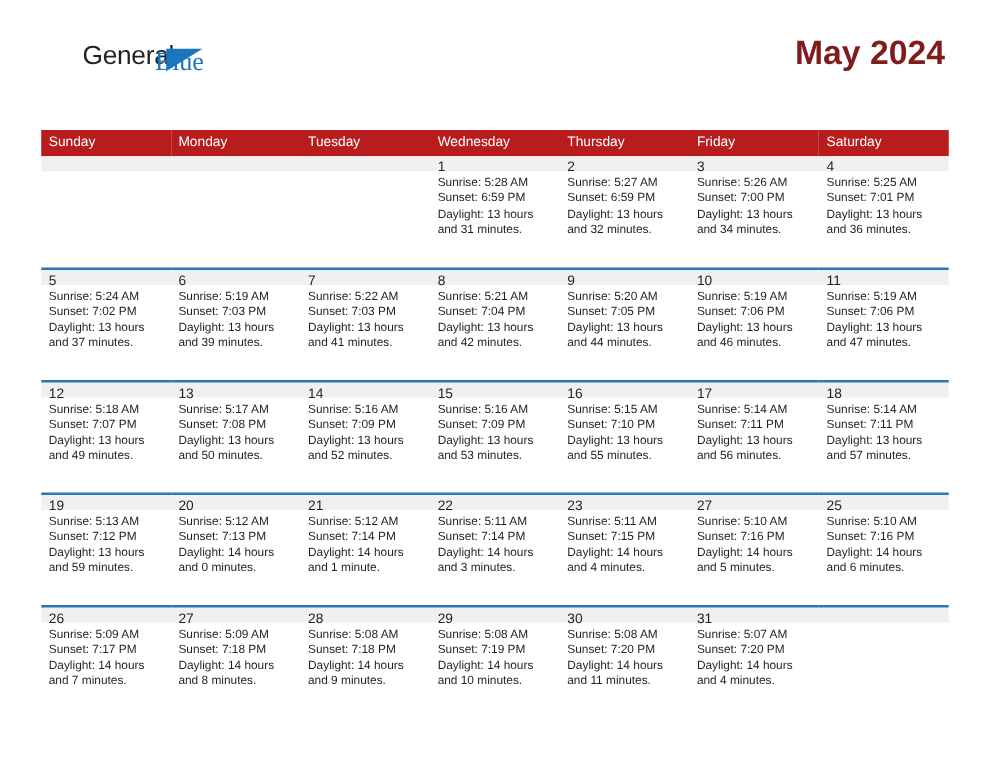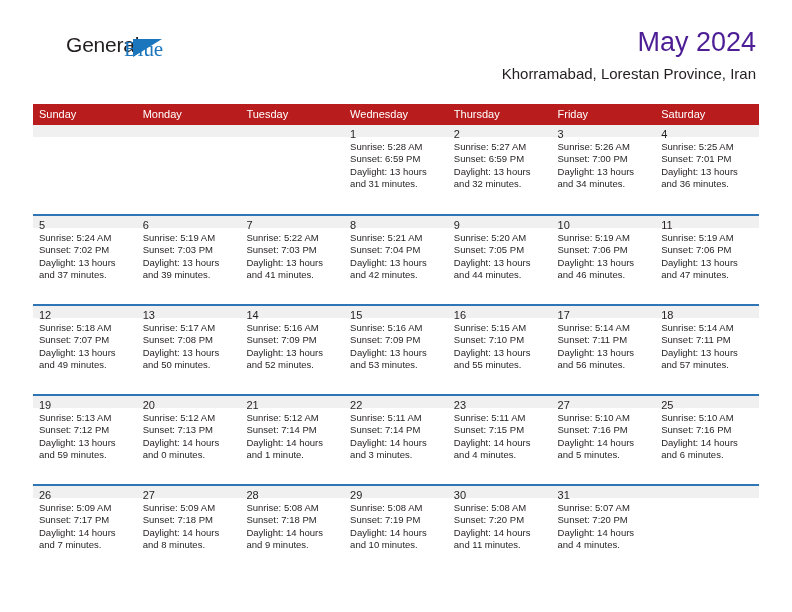--- a/index.html
+++ b/index.html
@@ -64,23 +64,23 @@
     font-family: Liberation Serif, serif;
   }
   .title-block {
     position: absolute;
     right: 36px;
     top: 26px;
     text-align: right;
   }
   .month-title {
     font-size: 27px;
-    color: #4c1d95;
+    color: #7f1d1d;
     line-height: 32px;
-    font-weight: normal;
+    font-weight: bold;
     margin: 0;
   }
   .location {
     font-size: 15px;
     color: #231f20;
     line-height: 20px;
     margin: 6px 0 0 0;
     font-weight: normal;
   }
 
@@ -146,21 +146,20 @@
 <div class="page">
 
   <div class="header">
     <div class="logo">
       <span class="logo-general">General</span>
       <span class="logo-tri"></span>
       <span class="logo-blue">Blue</span>
     </div>
     <div class="title-block">
       <div class="month-title">May 2024</div>
-      <div class="location">Khorramabad, Lorestan Province, Iran</div>
     </div>
   </div>
 
   <table class="calendar">
     <thead>
       <tr>
         <th>Sunday</th>
         <th>Monday</th>
         <th>Tuesday</th>
         <th>Wednesday</th>

